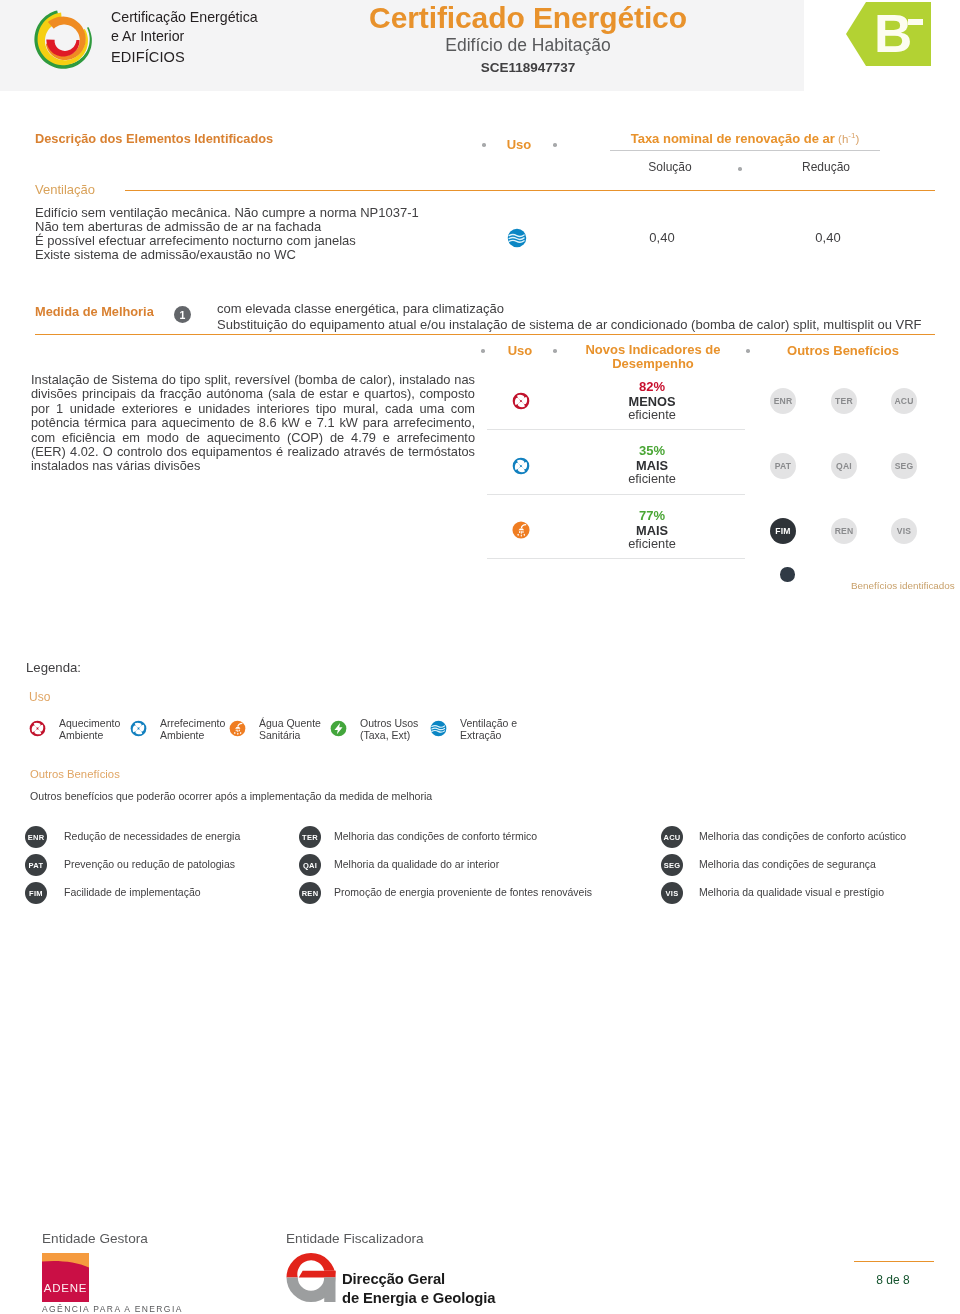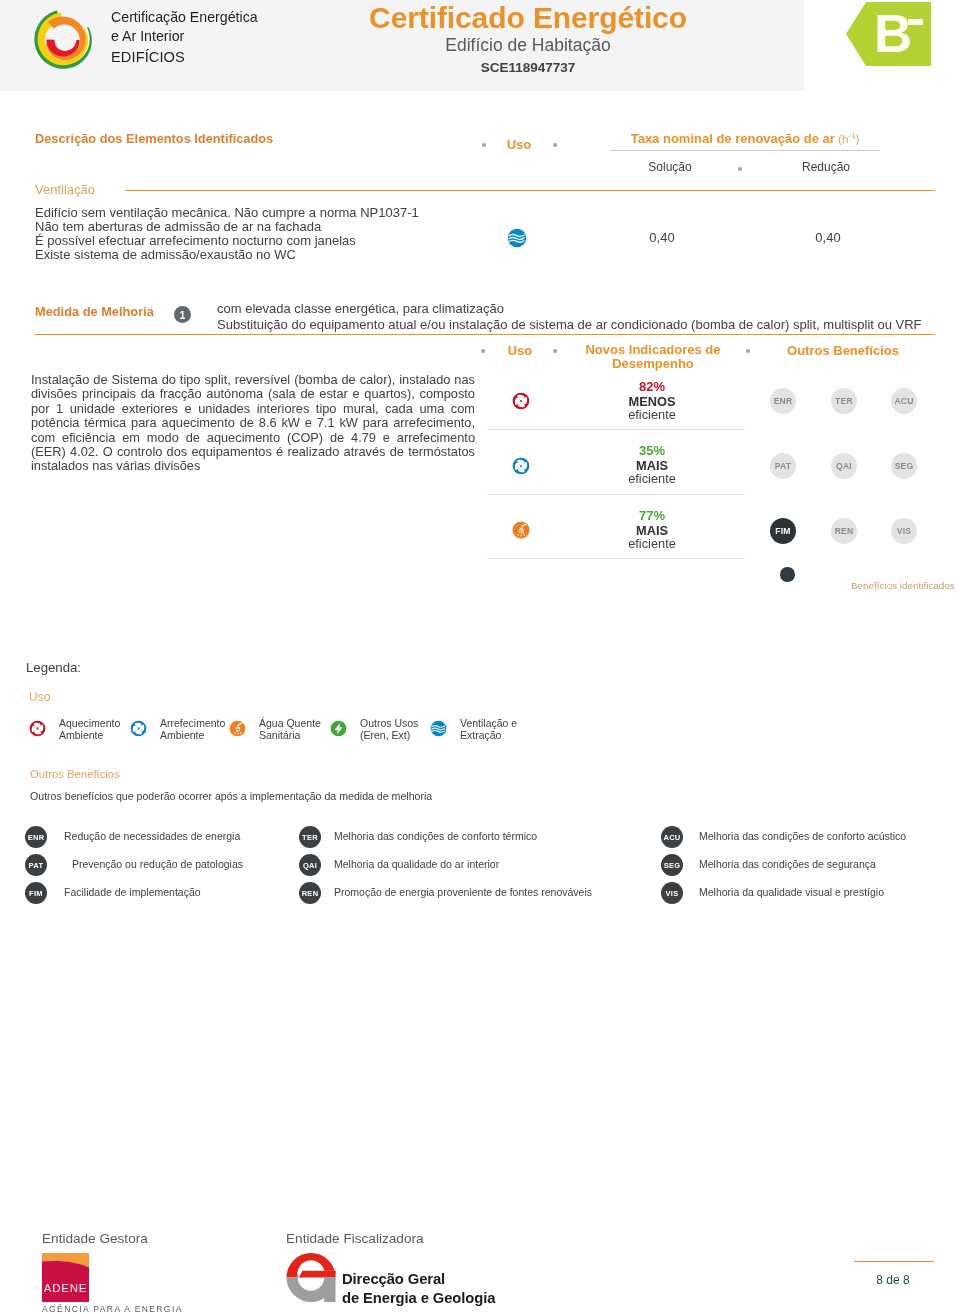--- a/index.html
+++ b/index.html
@@ -279,21 +279,21 @@
     <div>Água Quente</div>
     <div>Sanitária</div>
   </div>
 
   <svg class="leg-icon" style="left:330px; top:720px;" viewBox="0 0 40 40">
     <circle cx="20" cy="20" r="18.5" fill="#43a63c"></circle>
     <path d="M23.8 6.8 L10.5 23.5 L18.3 23.5 L16.2 33.6 L29.5 16.9 L21.6 16.9 Z" fill="#ffffff"></path>
   </svg>
   <div class="leg-item" style="left:360px; top:717px;">
     <div>Outros Usos</div>
-    <div>(Eren, Ext)</div>
+    <div>(Taxa, Ext)</div>
   </div>
 
   <svg class="leg-icon" style="left:430px; top:720px;" viewBox="0 0 40 40">
     <circle cx="20" cy="20" r="18.5" fill="#0b86c4"></circle>
     <path d="M4.2 15.2 q7.5 -4.2 15 0 q7.5 4.2 15 -1.2" fill="none" stroke="#dff3fb" stroke-width="2.8" stroke-linecap="round"></path>
     <path d="M4.2 21 q7.5 -4.2 15 0 q7.5 4.2 15 -1.2" fill="none" stroke="#dff3fb" stroke-width="2.8" stroke-linecap="round"></path>
     <path d="M4.2 26.8 q7.5 -4.2 15 0 q7.5 4.2 15 -1.2" fill="none" stroke="#dff3fb" stroke-width="2.8" stroke-linecap="round"></path>
   </svg>
   <div class="leg-item" style="left:460px; top:717px;">
     <div>Ventilação e</div>
@@ -302,21 +302,21 @@
 
   <div class="sec-title" style="left:30px; top:768px; color:#e0a564; font-weight:normal; font-size:11.3px;">Outros Benefícios</div>
   <div class="ben-sub" style="left:30px; top:790px;">Outros benefícios que poderão ocorrer após a implementação da medida de melhoria</div>
   <div class="badge2" style="left:25px; top:826px;">ENR</div>
   <div class="ben-item" style="left:64px; top:830px;">Redução de necessidades de energia</div>
   <div class="badge2" style="left:299px; top:826px;">TER</div>
   <div class="ben-item" style="left:334px; top:830px;">Melhoria das condições de conforto térmico</div>
   <div class="badge2" style="left:661px; top:826px;">ACU</div>
   <div class="ben-item" style="left:699px; top:830px;">Melhoria das condições de conforto acústico</div>
   <div class="badge2" style="left:25px; top:854px;">PAT</div>
-  <div class="ben-item" style="left:72px; top:858px;">Prevenção ou redução de patologias</div>
+  <div class="ben-item" style="left:64px; top:858px;">Prevenção ou redução de patologias</div>
   <div class="badge2" style="left:299px; top:854px;">QAI</div>
   <div class="ben-item" style="left:334px; top:858px;">Melhoria da qualidade do ar interior</div>
   <div class="badge2" style="left:661px; top:854px;">SEG</div>
   <div class="ben-item" style="left:699px; top:858px;">Melhoria das condições de segurança</div>
   <div class="badge2" style="left:25px; top:882px;">FIM</div>
   <div class="ben-item" style="left:64px; top:886px;">Facilidade de implementação</div>
   <div class="badge2" style="left:299px; top:882px;">REN</div>
   <div class="ben-item" style="left:334px; top:886px;">Promoção de energia proveniente de fontes renováveis</div>
   <div class="badge2" style="left:661px; top:882px;">VIS</div>
   <div class="ben-item" style="left:699px; top:886px;">Melhoria da qualidade visual e prestígio</div>

